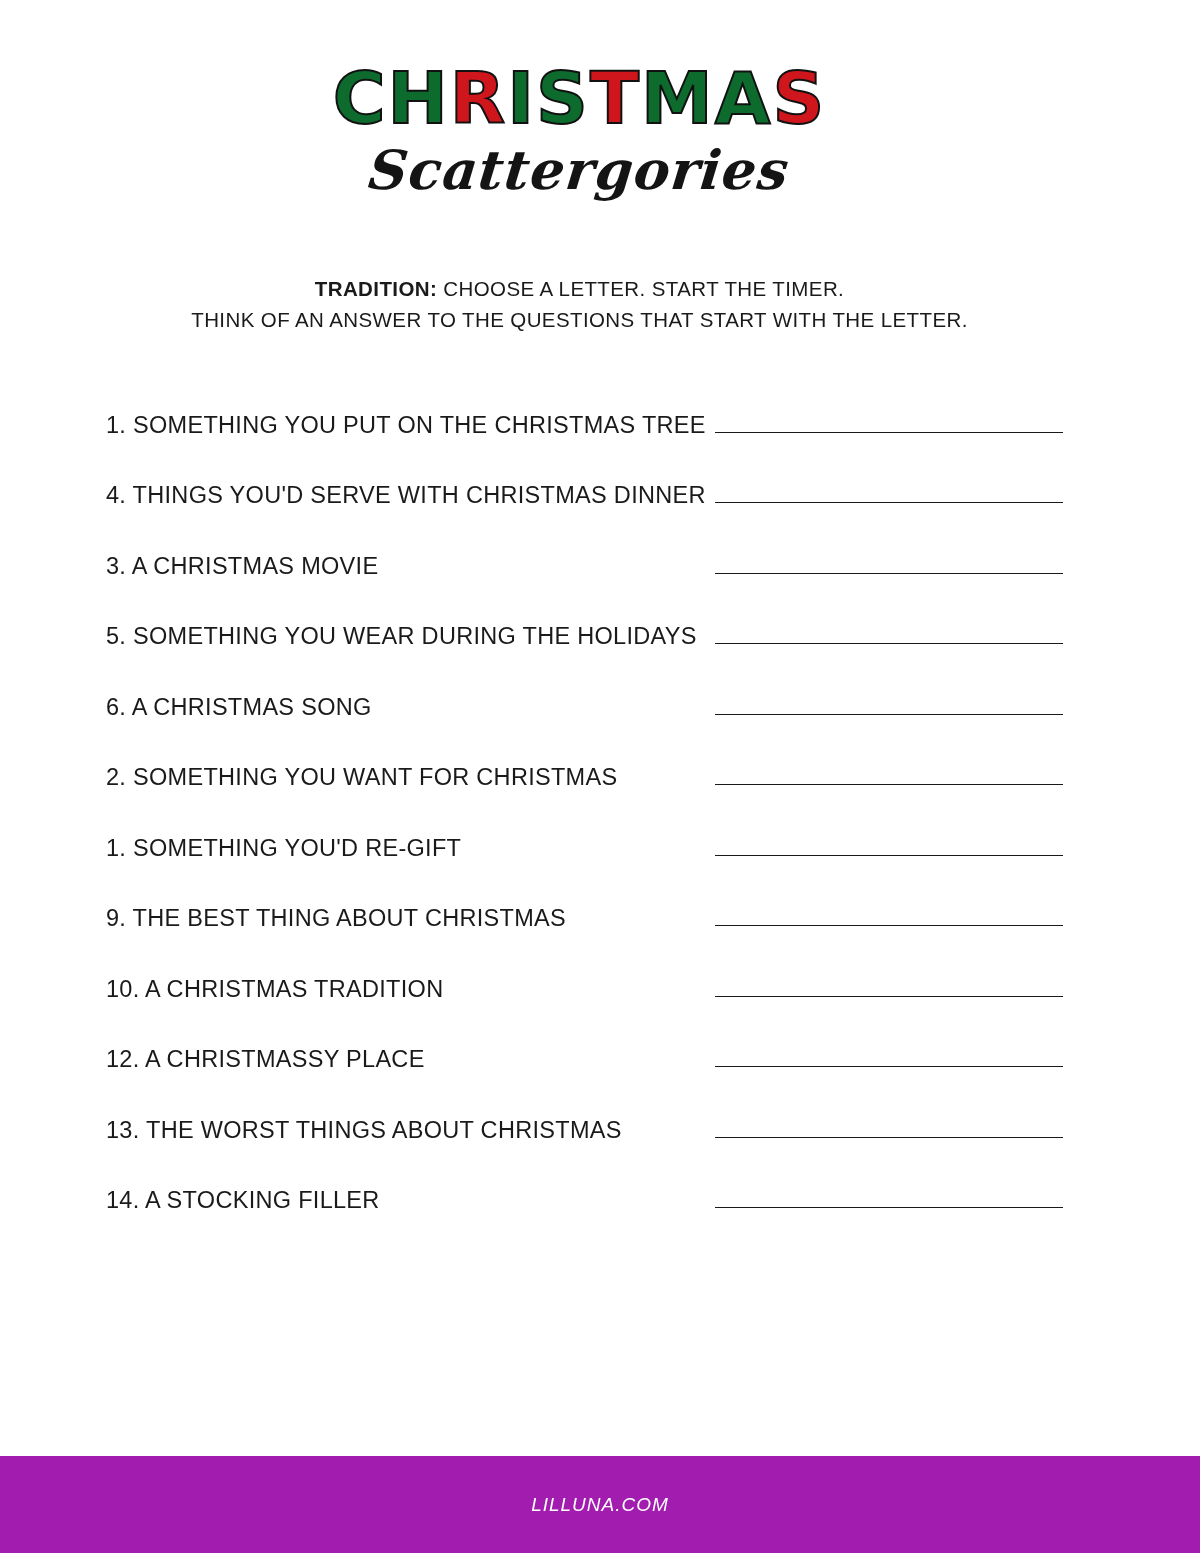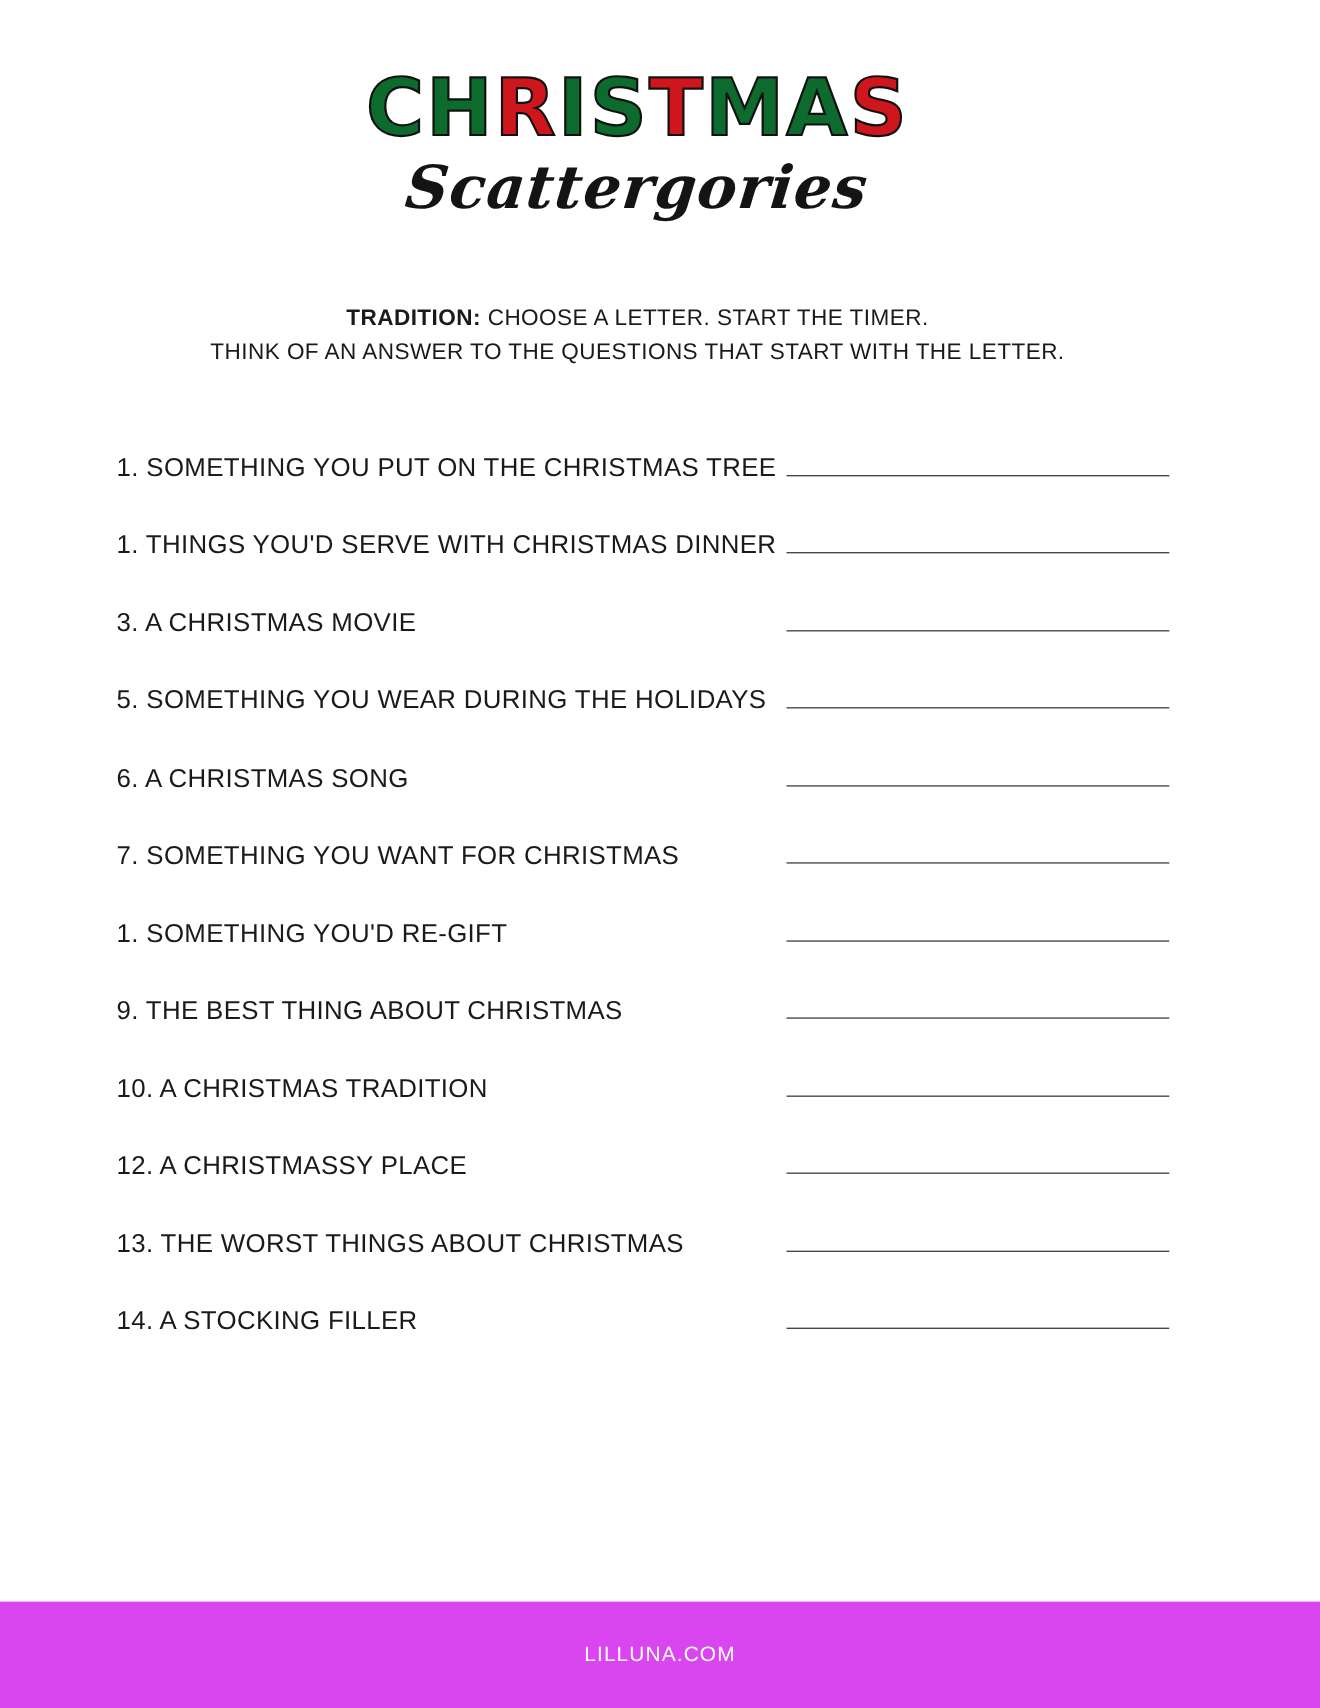--- a/index.html
+++ b/index.html
@@ -110,24 +110,25 @@
     border-bottom: 1.6px solid #1a1a1a;
   }
 
   
   .footer {
     position: absolute;
     left: 0;
     bottom: 0;
     width: 1200px;
     height: 97px;
-    background: #d946ef;
+    background: #a21caf;
     display: flex;
     align-items: center;
     justify-content: center;
+    font-style: italic;
   }
   .footer-text {
     color: #ffffff;
     font-size: 19px;
     letter-spacing: 1px;
   }
 </style>
 </head>
 <body>
 
@@ -147,37 +148,37 @@
     </span>
     <span class="dir-line">THINK OF AN ANSWER TO THE QUESTIONS THAT START WITH THE LETTER.</span>
   </div>
 
   <div class="list">
     <div class="row">
       <span class="q-text">1. SOMETHING YOU PUT ON THE CHRISTMAS TREE</span>
       <span class="blank"></span>
     </div>
     <div class="row">
-      <span class="q-text">1. THINGS YOU'D SERVE WITH CHRISTMAS DINNER</span>
+      <span class="q-text">4. THINGS YOU'D SERVE WITH CHRISTMAS DINNER</span>
       <span class="blank"></span>
     </div>
     <div class="row">
       <span class="q-text">3. A CHRISTMAS MOVIE</span>
       <span class="blank"></span>
     </div>
     <div class="row">
       <span class="q-text">5. SOMETHING YOU WEAR DURING THE HOLIDAYS</span>
       <span class="blank"></span>
     </div>
     <div class="row">
       <span class="q-text">6. A CHRISTMAS SONG</span>
       <span class="blank"></span>
     </div>
     <div class="row">
-      <span class="q-text">7. SOMETHING YOU WANT FOR CHRISTMAS</span>
+      <span class="q-text">2. SOMETHING YOU WANT FOR CHRISTMAS</span>
       <span class="blank"></span>
     </div>
     <div class="row">
       <span class="q-text">1. SOMETHING YOU'D RE-GIFT</span>
       <span class="blank"></span>
     </div>
     <div class="row">
       <span class="q-text">9. THE BEST THING ABOUT CHRISTMAS</span>
       <span class="blank"></span>
     </div>

